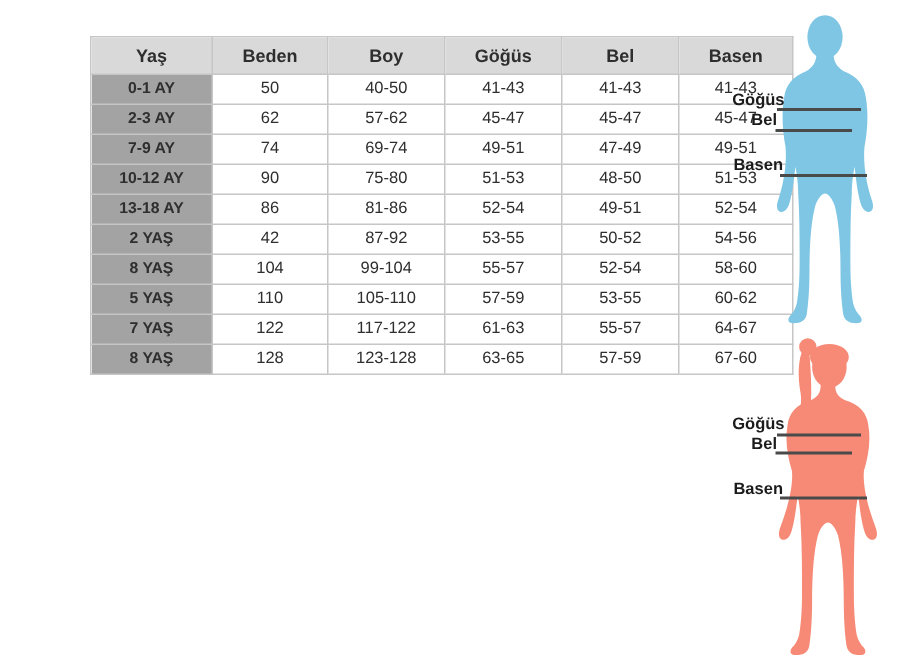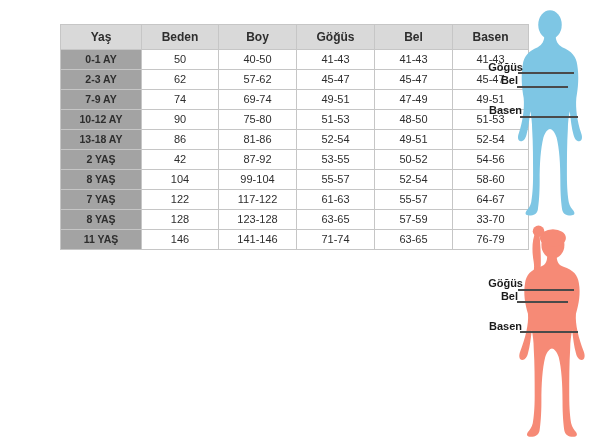--- a/index.html
+++ b/index.html
@@ -164,42 +164,42 @@
         </tr>
         <tr>
           <th>8 YAŞ</th>
           <td>104</td>
           <td>99-104</td>
           <td>55-57</td>
           <td>52-54</td>
           <td>58-60</td>
         </tr>
         <tr>
+          <th>5 YAŞ</th>
+          <td>110</td>
+          <td>105-110</td>
+          <td>57-59</td>
+          <td>53-55</td>
+          <td>60-62</td>
+        </tr>
+        <tr>
           <th>7 YAŞ</th>
           <td>122</td>
           <td>117-122</td>
           <td>61-63</td>
           <td>55-57</td>
           <td>64-67</td>
         </tr>
         <tr>
           <th>8 YAŞ</th>
           <td>128</td>
           <td>123-128</td>
           <td>63-65</td>
           <td>57-59</td>
-          <td>33-70</td>
-        </tr>
-        <tr>
-          <th>11 YAŞ</th>
-          <td>146</td>
-          <td>141-146</td>
-          <td>71-74</td>
-          <td>63-65</td>
-          <td>76-79</td>
+          <td>67-60</td>
         </tr>
       </tbody>
   </table>
 
   <div class="figure boy">
     <svg viewBox="0 0 100 222" aria-hidden="true">
       <ellipse cx="50" cy="16" rx="12.5" ry="15.5" fill="#7ec6e4"></ellipse>
       <path d="M 44 27
         C 44 33 42 37 37 40 C 27 44 22 50 21 59 C 19 71 20 83 22 94
         C 23 105 21 119 17 131 C 15 136 16 140 19 140 C 22 140 24 137 25 133

